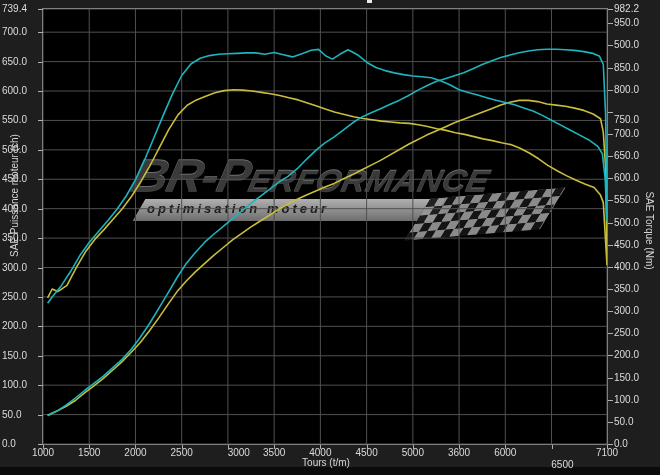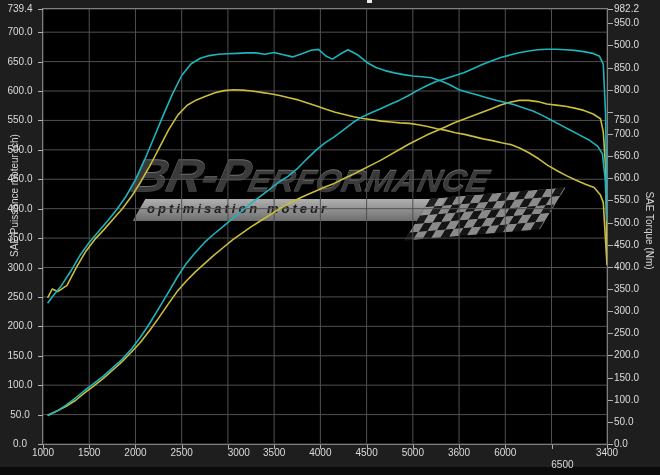--- a/index.html
+++ b/index.html
@@ -18,21 +18,21 @@
   .wm-banner{position:absolute;left:18px;top:50px;width:300px;height:22px;
              background:linear-gradient(#b0b0b0,#6e6e6e);transform:skewX(-30deg);
              box-shadow:0 2px 3px rgba(0,0,0,.6);}
   .wm-tagline{position:absolute;left:26px;top:52px;width:300px;font-size:13px;font-weight:bold;
               font-style:italic;color:#1c1c1c;letter-spacing:3px;white-space:nowrap;}
   .wm-checker{position:absolute;left:300px;top:44px;width:128px;height:42px;opacity:.92;
               background:repeating-conic-gradient(#969696 0 90deg,#161616 0 180deg);
               background-size:17px 17px;transform:skewX(-35deg) rotate(-5deg);}
   
   .tlabel{position:absolute;font-size:10px;color:#dcdcdc;z-index:3;line-height:10px;}
-  .ytl{width:36px;text-align:center;}
+  .ytl{width:36px;text-align:left;}
   .ytr{width:40px;text-align:left;}
   .xtl{width:44px;text-align:center;}
   .tickmark{position:absolute;background:#b0b0b0;z-index:3;}
   .axis-title{position:absolute;font-size:10px;color:#d6d6d6;text-align:center;z-index:3;}
   .axis-title.left{left:-56px;top:190px;width:140px;transform:rotate(-90deg);}
   .axis-title.right{left:603px;top:225px;width:92px;transform:rotate(90deg);}
   .axis-title.bottom{left:266px;top:457px;width:120px;}
   .title-remnant{position:absolute;left:367px;top:0;width:5px;height:3px;background:#eaeaea;z-index:4;}
   .bottom-strip{position:absolute;left:0;top:467px;width:660px;height:8px;background:#0b0b0b;}
 </style>
@@ -84,20 +84,21 @@
         <line x1="0" x2="564" y1="435" y2="435" stroke="#505050" stroke-width="1"></line>
         <polyline points="4.6,288.8 9.2,280.0 14.8,282.6 24.0,276.4 33.3,258.7 42.5,242.8 51.8,230.4 61.0,220.6 70.3,210.0 79.5,199.4 88.8,187.0 98.0,172.4 107.3,156.0 116.5,138.3 125.7,120.6 135.0,105.9 144.2,96.2 153.5,90.9 162.7,87.3 172.0,83.8 181.2,81.6 190.5,80.7 199.7,81.1 209.0,82.0 218.2,83.4 227.4,84.7 236.7,86.5 245.9,88.7 255.2,90.9 264.4,94.0 273.7,97.1 282.9,100.2 292.2,103.3 301.4,105.5 310.7,107.7 319.9,109.5 329.2,110.8 338.4,112.1 347.6,113.0 356.9,113.9 366.1,114.4 375.4,115.7 384.6,117.5 393.9,119.7 403.1,121.4 412.4,123.7 421.6,125.4 430.9,127.6 440.1,129.9 449.4,131.6 458.6,133.8 467.8,135.6 477.1,139.2 486.3,144.0 495.6,149.8 504.8,156.4 514.1,161.7 523.3,166.6 532.6,171.0 541.8,175.0 551.1,178.6 557.5,186.1 560.3,193.6 564.0,256.1" fill="none" stroke="#c8be3c" stroke-width="1.6" stroke-linejoin="round"></polyline>
         <polyline points="4.6,406.2 13.9,402.1 23.1,397.3 32.4,391.5 41.6,383.8 50.9,376.8 60.1,369.7 69.3,361.5 78.6,353.2 87.8,343.8 97.1,333.8 106.3,322.0 115.6,309.1 124.8,295.6 134.1,282.6 143.3,272.0 152.6,262.6 161.8,254.4 171.0,246.2 180.3,238.5 189.5,230.9 198.8,224.4 208.0,217.9 217.3,212.0 226.5,206.1 235.8,200.3 245.0,195.0 254.3,190.3 263.5,186.1 272.8,182.0 282.0,177.9 291.2,174.4 300.5,169.7 309.7,165.6 319.0,160.8 328.2,156.1 337.5,151.4 346.7,146.1 356.0,140.8 365.2,135.5 374.5,130.8 383.7,126.1 393.0,122.0 402.2,117.9 411.4,113.8 420.7,110.3 429.9,106.7 439.2,103.2 448.4,99.7 457.7,96.1 466.9,93.2 476.2,91.4 485.4,91.4 494.7,92.6 503.9,95.0 513.1,96.1 522.4,97.3 531.6,99.1 540.9,101.4 550.1,105.0 557.5,109.7 560.3,123.2 562.6,158.5 564.0,240.9" fill="none" stroke="#c8be3c" stroke-width="1.6" stroke-linejoin="round"></polyline>
         <polyline points="4.6,294.2 9.2,288.0 18.5,276.4 27.7,262.3 37.0,246.3 46.2,233.5 55.5,222.4 64.7,211.8 74.0,200.3 83.2,187.0 92.5,170.6 101.7,150.7 111.0,128.5 120.2,106.4 129.4,85.1 138.7,66.5 147.9,55.0 157.2,49.2 166.4,46.6 175.7,45.3 184.9,44.8 194.2,44.4 203.4,43.9 212.7,43.9 221.9,45.3 231.1,43.5 240.4,45.7 249.6,47.9 258.9,44.8 268.1,41.3 275.5,40.4 282.9,47.0 289.4,50.1 296.8,45.3 305.1,40.8 314.4,45.7 323.6,53.2 332.9,58.5 342.1,61.6 351.3,63.9 360.6,65.6 369.8,67.0 379.1,67.8 388.3,68.7 397.6,71.8 406.8,75.8 416.1,80.7 425.3,83.4 434.6,86.0 443.8,88.7 453.0,91.3 462.3,93.5 471.5,95.8 480.8,98.9 490.0,102.0 499.3,106.4 508.5,111.3 517.8,116.1 527.0,121.0 536.3,125.9 545.5,130.7 554.8,137.4 559.4,144.9 562.2,170.2 564.0,212.7" fill="none" stroke="#1eb4be" stroke-width="1.6" stroke-linejoin="round"></polyline>
         <polyline points="4.6,406.8 13.9,402.1 23.1,396.2 32.4,389.1 41.6,381.5 50.9,374.4 60.1,367.3 69.3,359.1 78.6,350.9 87.8,340.9 97.1,328.5 106.3,315.0 115.6,299.7 124.8,284.4 134.1,268.5 143.3,254.4 152.6,243.2 161.8,233.2 171.0,225.0 180.3,217.3 189.5,209.7 198.8,202.0 208.0,194.4 217.3,187.3 226.5,180.3 235.8,173.2 245.0,167.3 254.3,159.7 263.5,150.3 272.8,141.4 282.0,133.8 291.2,127.9 300.5,120.8 309.7,113.8 319.0,107.9 328.2,103.8 337.5,99.7 346.7,95.5 356.0,91.4 365.2,86.7 374.5,81.4 383.7,76.7 393.0,72.6 402.2,69.7 411.4,66.7 420.7,63.8 429.9,59.7 439.2,55.5 448.4,52.0 457.7,48.5 466.9,46.1 476.2,43.8 485.4,42.0 494.7,40.8 503.9,40.2 513.1,40.2 522.4,40.8 531.6,41.4 540.9,42.6 550.1,44.4 556.6,47.3 560.3,55.5 562.6,105.5 564.0,206.7" fill="none" stroke="#1eb4be" stroke-width="1.6" stroke-linejoin="round"></polyline>
       </svg>
   </div>
 
   <div class="axis-title left">SAE Puissance moteur (ch)</div>
   <div class="axis-title right">SAE Torque (Nm)</div>
+  <div class="axis-title bottom">Tours (t/m)</div>
 
   <div id="labels-layer">
       <div class="tlabel ytl" style="left: 2px; top: 4px;">739.4</div>
       <div class="tickmark" style="left: 38px; top: 9px; width: 5px; height: 1px;"></div>
       <div class="tlabel ytl" style="left: 2px; top: 27.1796px;">700.0</div>
       <div class="tickmark" style="left: 38px; top: 32.1796px; width: 5px; height: 1px;"></div>
       <div class="tlabel ytl" style="left: 2px; top: 56.5953px;">650.0</div>
       <div class="tickmark" style="left: 38px; top: 61.5953px; width: 5px; height: 1px;"></div>
       <div class="tlabel ytl" style="left: 2px; top: 86.0111px;">600.0</div>
       <div class="tickmark" style="left: 38px; top: 91.0111px; width: 5px; height: 1px;"></div>
@@ -184,18 +185,18 @@
       <div class="tlabel xtl" style="left: 344.607px; top: 448px;">4500</div>
       <div class="tickmark" style="left: 366.607px; top: 445px; width: 1px; height: 4px;"></div>
       <div class="tlabel xtl" style="left: 390.836px; top: 448px;">5000</div>
       <div class="tickmark" style="left: 412.836px; top: 445px; width: 1px; height: 4px;"></div>
       <div class="tlabel xtl" style="left: 437.066px; top: 448px;">3600</div>
       <div class="tickmark" style="left: 459.066px; top: 445px; width: 1px; height: 4px;"></div>
       <div class="tlabel xtl" style="left: 483.295px; top: 448px;">6000</div>
       <div class="tickmark" style="left: 505.295px; top: 445px; width: 1px; height: 4px;"></div>
       <div class="tlabel xtl" style="left: 529.525px; top: 460px; text-align: right;">6500</div>
       <div class="tickmark" style="left: 551.525px; top: 445px; width: 1px; height: 4px;"></div>
-      <div class="tlabel xtl" style="left: 585px; top: 448px;">3400</div>
+      <div class="tlabel xtl" style="left: 585px; top: 448px;">7100</div>
       <div class="tickmark" style="left: 607px; top: 445px; width: 1px; height: 4px;"></div>
     </div>
 
   <div class="bottom-strip"></div>
 </div>
 
 </body></html>

